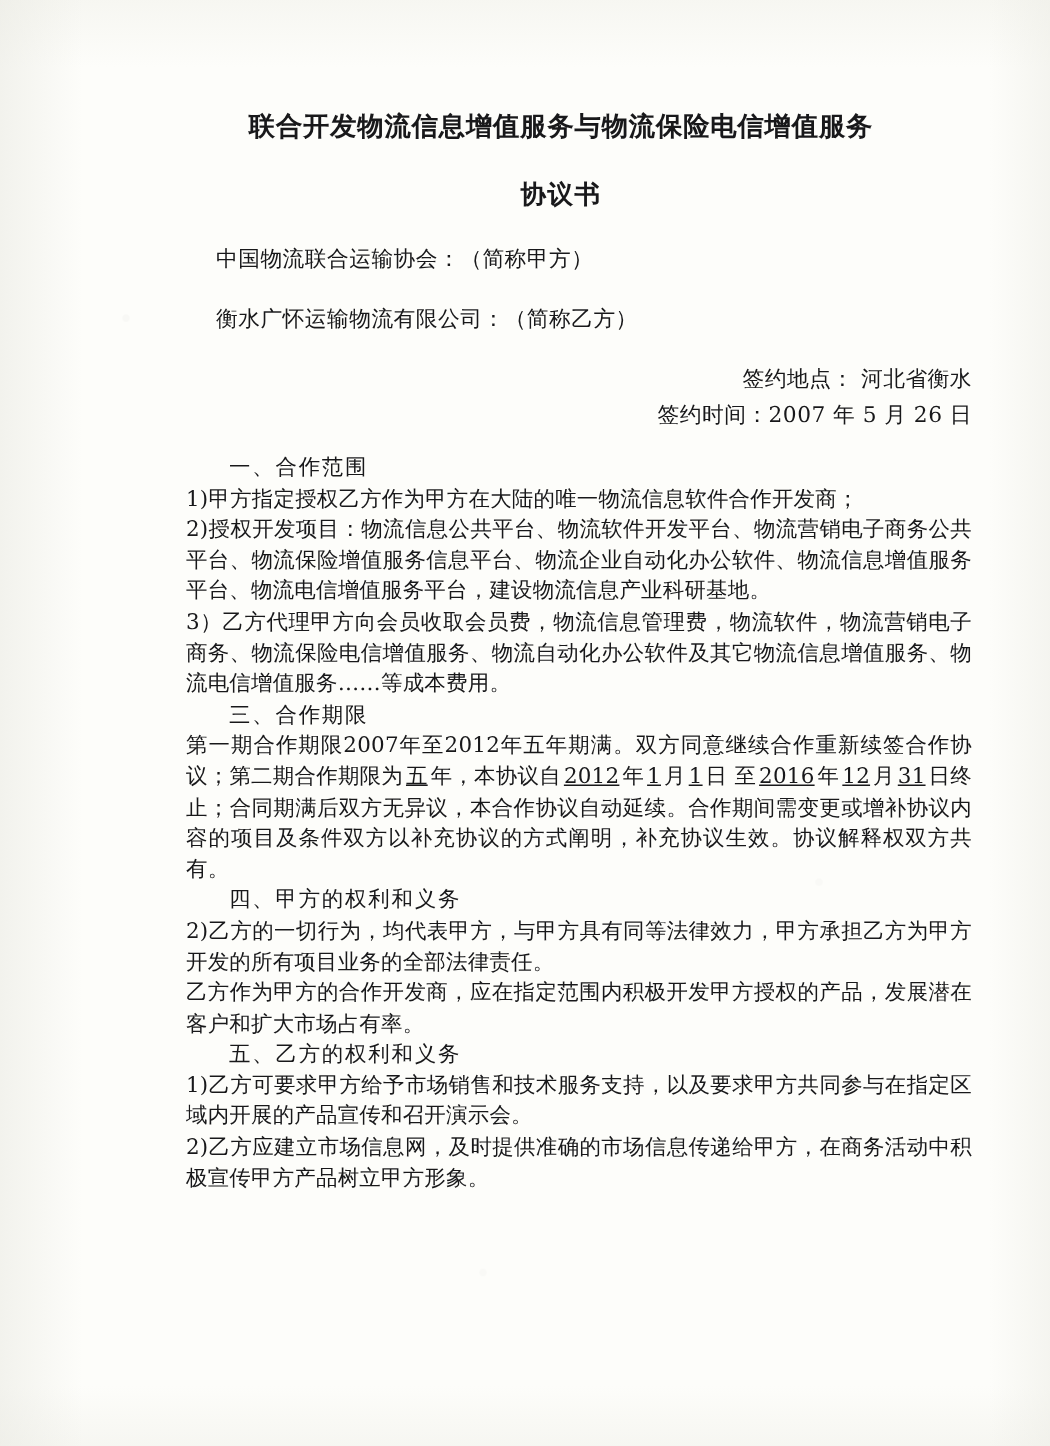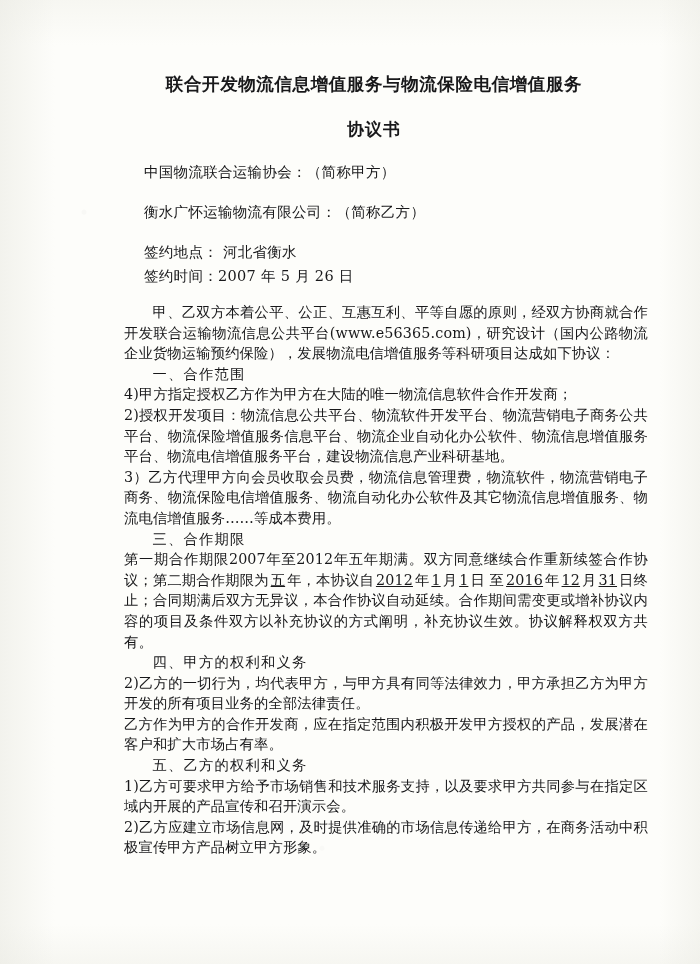--- a/index.html
+++ b/index.html
@@ -63,20 +63,21 @@
   }
   .party-line {
     font-size: 14.5px;
     margin: 0 0 21px 0;
     padding-left: 20px;
     letter-spacing: 0.3px;
   }
   .sign-block {
     padding-left: 20px;
     margin-bottom: 16px;
+    text-align: right;
   }
   .sign-line {
     font-size: 14.5px;
     margin: 0 0 5px 0;
     letter-spacing: 0.3px;
   }
   .body-text {
     font-size: 14.3px;
     line-height: 20.6px;
     letter-spacing: 0.15px;
@@ -111,24 +112,23 @@
     <p class="party-line">中国物流联合运输协会：（简称甲方）</p>
     <p class="party-line">衡水广怀运输物流有限公司：（简称乙方）</p>
 
     <div class="sign-block">
       <p class="sign-line">签约地点：  河北省衡水</p>
       <p class="sign-line">签约时间：2007 年 5 月 26 日</p>
     </div>
 
     <div class="body-text">
 
-      <p class="para indent2">甲、乙双方本着公平、公正、互惠互利、平等自愿的原则，经双方协商就合作开发联合运输物流信息公共平台(www.e56365.com)，研究设计（国内公路物流企业货物运输预约保险），发展物流电信增值服务等科研项目达成如下协议：</p>
 
       <p class="para section-head">一、合作范围</p>
-      <p class="para">4)甲方指定授权乙方作为甲方在大陆的唯一物流信息软件合作开发商；</p>
+      <p class="para">1)甲方指定授权乙方作为甲方在大陆的唯一物流信息软件合作开发商；</p>
       <p class="para">2)授权开发项目：物流信息公共平台、物流软件开发平台、物流营销电子商务公共平台、物流保险增值服务信息平台、物流企业自动化办公软件、物流信息增值服务平台、物流电信增值服务平台，建设物流信息产业科研基地。</p>
       <p class="para">3）乙方代理甲方向会员收取会员费，物流信息管理费，物流软件，物流营销电子商务、物流保险电信增值服务、物流自动化办公软件及其它物流信息增值服务、物流电信增值服务……等成本费用。</p>
 
 
       <p class="para section-head">三、合作期限</p>
       <p class="para"><span>第一期合作期限2007年至2012年五年期满。双方同意继续合作重新续签合作协议；第二期合作期限为</span><span class="ul">五</span><span>年，本协议自</span><span class="ul">2012</span><span>年</span><span class="ul">1</span><span>月</span><span class="ul">1</span><span>日  至</span><span class="ul">2016</span><span>年</span><span class="ul">12</span><span>月</span><span class="ul">31</span><span>日终止；合同期满后双方无异议，本合作协议自动延续。合作期间需变更或增补协议内容的项目及条件双方以补充协议的方式阐明，补充协议生效。协议解释权双方共有。</span></p>
 
       <p class="para section-head">四、甲方的权利和义务</p>
       <p class="para">2)乙方的一切行为，均代表甲方，与甲方具有同等法律效力，甲方承担乙方为甲方开发的所有项目业务的全部法律责任。</p>
 

